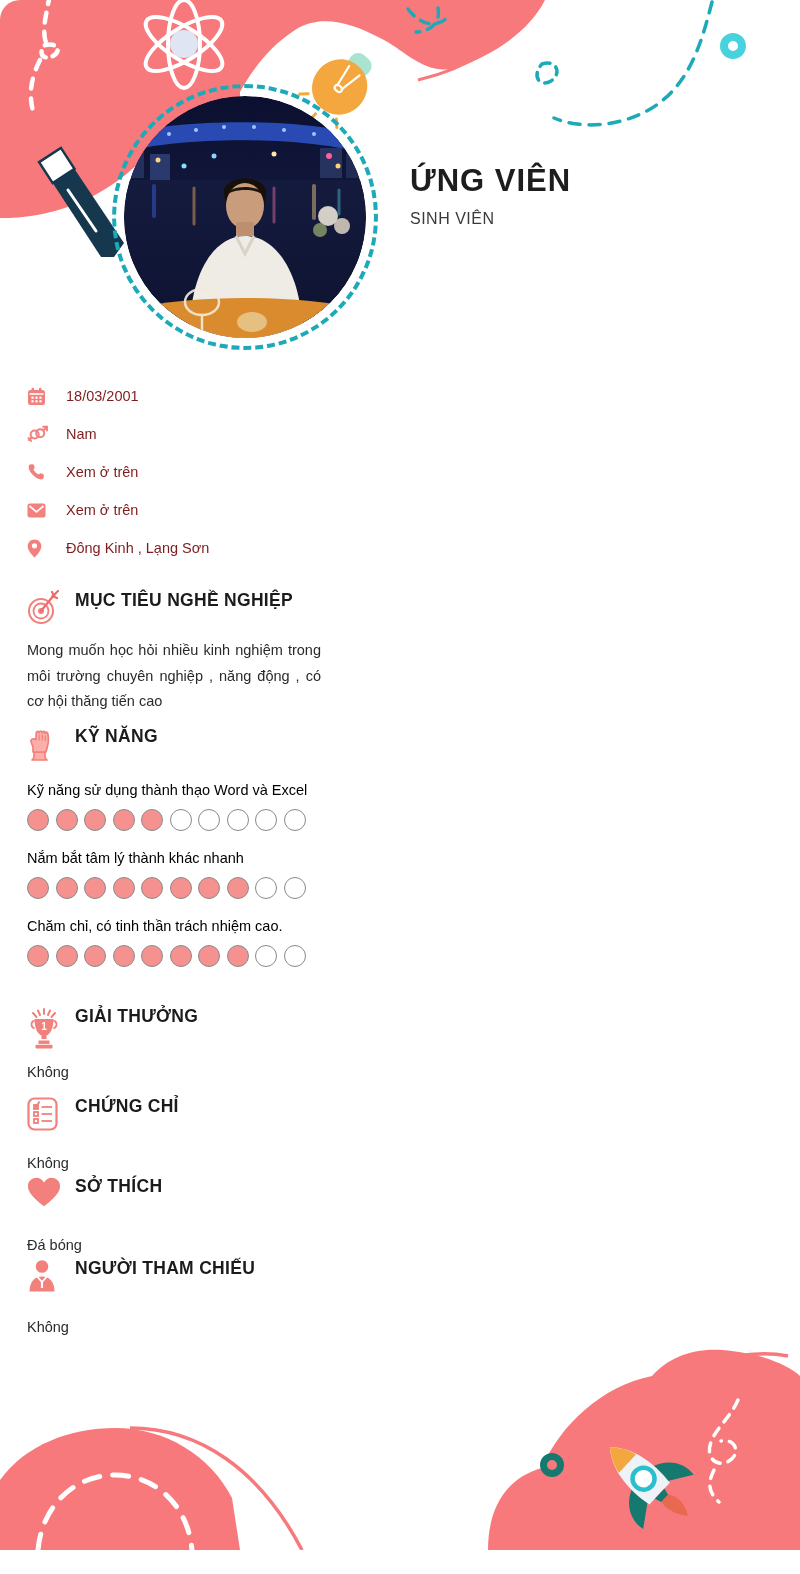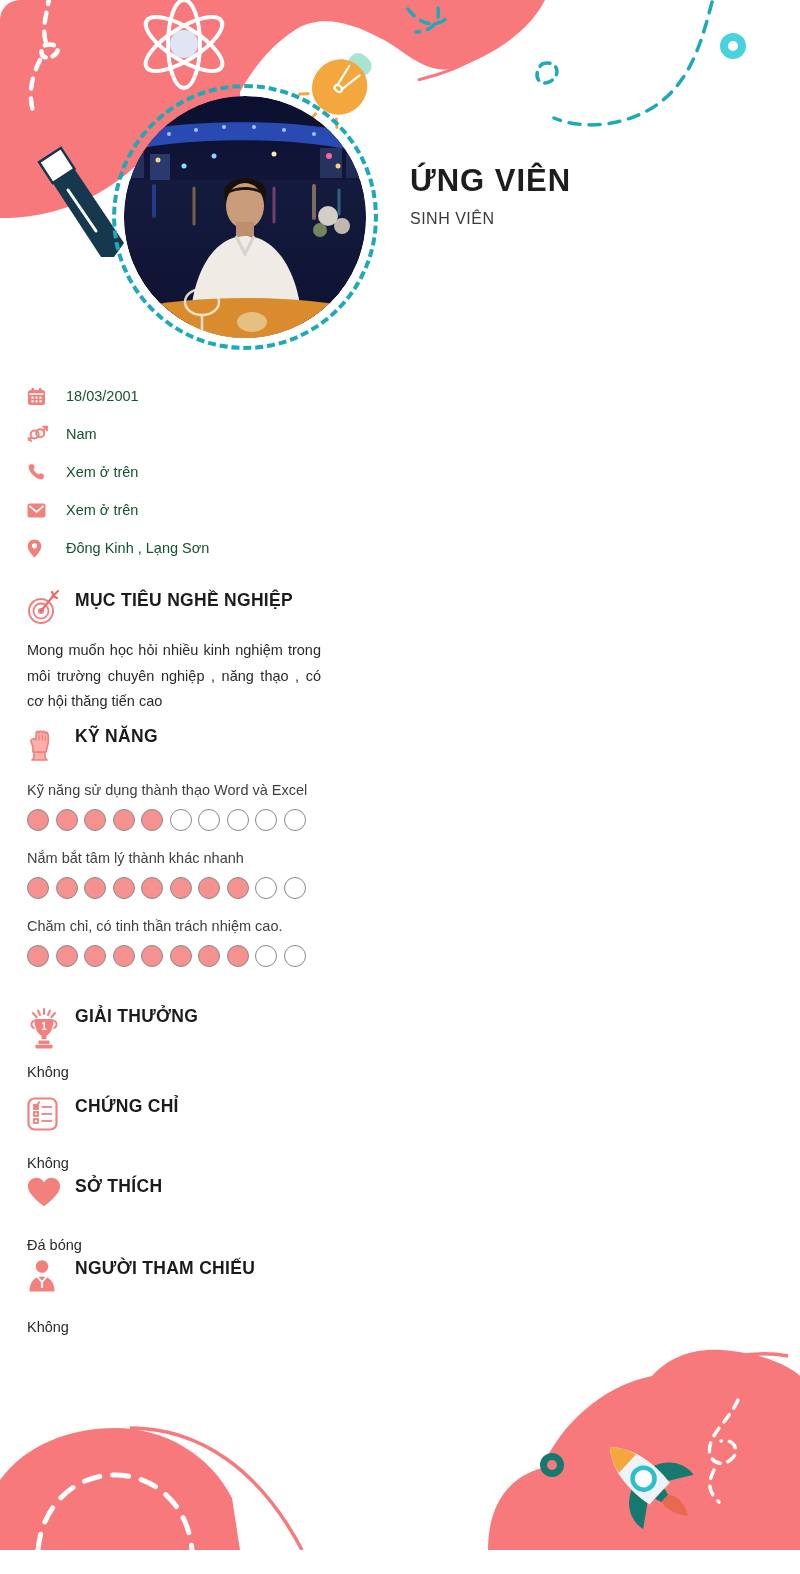--- a/index.html
+++ b/index.html
@@ -26,36 +26,36 @@
     font-size:31px; font-weight:bold; letter-spacing:1px; color:#1d1d1d;
   }
   .name-block .subtitle {
     margin-top:11px; font-size:16px; letter-spacing:.5px; color:#3a3a3a;
   }
 
   
   .info-list { position:absolute; left:27px; top:377px; width:330px; }
   .info-row { display:flex; align-items:center; height:38px; }
   .info-row .ic { width:22px; display:flex; justify-content:flex-start; }
-  .info-row .txt { margin-left:17px; font-size:14.5px; color:#14532d; }
+  .info-row .txt { margin-left:17px; font-size:14.5px; color:#7f1d1d; }
 
   
   .sec-head { display:flex; align-items:flex-start; }
   .sec-head .ic { width:34px; display:flex; }
   .sec-head .ttl {
     margin-left:14px; font-size:17.5px; font-weight:bold;
     letter-spacing:.3px; color:#1b1b1b;
   }
   .sec-objective { position:absolute; left:27px; top:590px; width:294px; }
   .sec-objective .body {
     margin-top:12px; font-size:14.5px; line-height:25.5px;
     color:#2a2a2a; text-align:justify;
   }
   .sec-skills { position:absolute; left:27px; top:726px; width:300px; }
-  .skill-label { font-size:14.5px; color:#404040; }
+  .skill-label { font-size:14.5px; color:#000000; }
   .skill-label.first { margin-top:20px; }
   .skill-label.next  { margin-top:19px; }
   .dots { margin-top:11px; display:flex; gap:6.5px; }
   .dots span {
     width:22px; height:22px; border-radius:50%;
     border:1.5px solid #8a8a8a; background:#fff; display:inline-block;
   }
   .simple-sec { position:absolute; left:27px; width:320px; }
   .simple-sec .sec-head { height:44px; }
   .simple-sec .val { font-size:14.5px; color:#2a2a2a; }
@@ -283,21 +283,21 @@
           <g stroke="#EF6B68" stroke-width="2.2" stroke-linecap="round">
             <line x1="14" y1="21" x2="27" y2="5"></line>
             <line x1="27" y1="5" x2="31" y2="1"></line>
             <line x1="25" y1="2" x2="27.5" y2="6.5"></line>
             <line x1="30" y1="8" x2="25.5" y2="6"></line>
           </g>
         </svg>
       </span>
       <span class="ttl">MỤC TIÊU NGHỀ NGHIỆP</span>
     </div>
-    <p class="body">Mong muốn học hỏi nhiều kinh nghiệm trong môi trường chuyên nghiệp , năng thạo , có cơ hội thăng tiến cao</p>
+    <p class="body">Mong muốn học hỏi nhiều kinh nghiệm trong môi trường chuyên nghiệp , năng động , có cơ hội thăng tiến cao</p>
   </div>
 
   <div class="sec-skills">
     <div class="sec-head">
       <span class="ic">
         <svg width="28" height="36" viewBox="0 0 28 36">
           <g fill="#FBAFA9" stroke="#F2807D" stroke-width="1.7" stroke-linejoin="round">
             <path d="M7,26 L7,31 C7,32 6,33 5,34 L20,34 C19,33 18,32 18,31 L18,26 Z"></path>
             <path d="M5.5,13 C4,13 3.5,15 4.5,17 L6,21 L6,26 L19,26 L20.5,20
                      C22,16 21.5,9 20.5,7 C20,5.6 18.4,5.8 18.2,7.4

